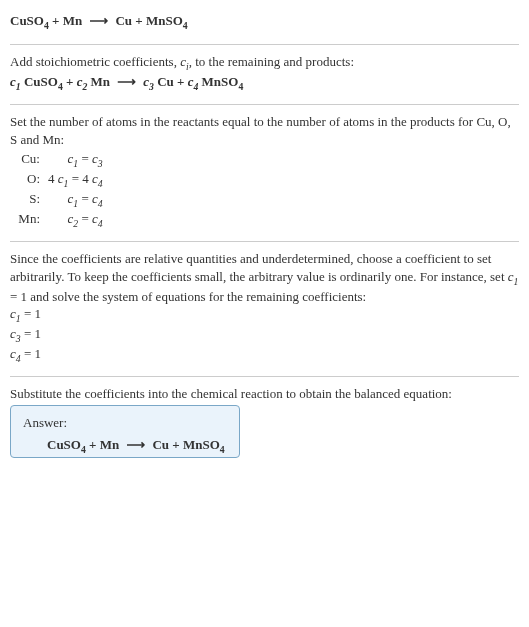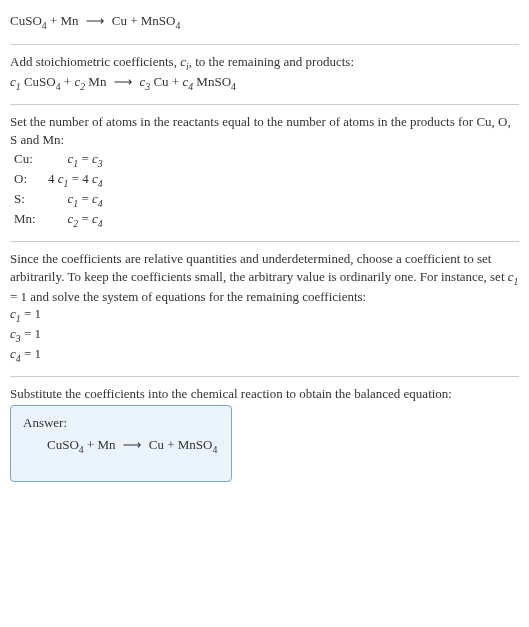--- a/index.html
+++ b/index.html
@@ -16,50 +16,51 @@
   .section {
     padding: 4px 0 8px 0;
   }
   hr.sep {
     border: none;
     border-top: 1px solid #ccc;
     margin: 4px 0;
   }
   .eqn {
     font-family: Georgia, serif;
+    font-weight: bold;
   }
   sub {
     font-size: 0.75em;
     vertical-align: sub;
   }
   .arrow {
     padding: 0 4px;
   }
   .atoms-table {
     border-collapse: collapse;
     margin-top: 2px;
   }
   .atoms-table td {
     padding: 0 4px;
     vertical-align: baseline;
     text-align: right;
   }
   .atoms-table td.lbl {
-    text-align: left;
+    text-align: right;
     min-width: 26px;
   }
   .coeff-list div {
     line-height: 1.35;
   }
   .answer-box {
     display: inline-block;
     border: 1px solid #7aa7c7;
     background: #eaf3fb;
     border-radius: 4px;
-    padding: 8px 14px 26px 12px;
+    padding: 8px 14px 2px 12px;
     margin-top: 2px;
   }
   .answer-box .alabel {
     margin-bottom: 4px;
   }
   .answer-box .aeqn {
     padding-left: 24px;
   }
   .ital { font-style: italic; }
 </style>

